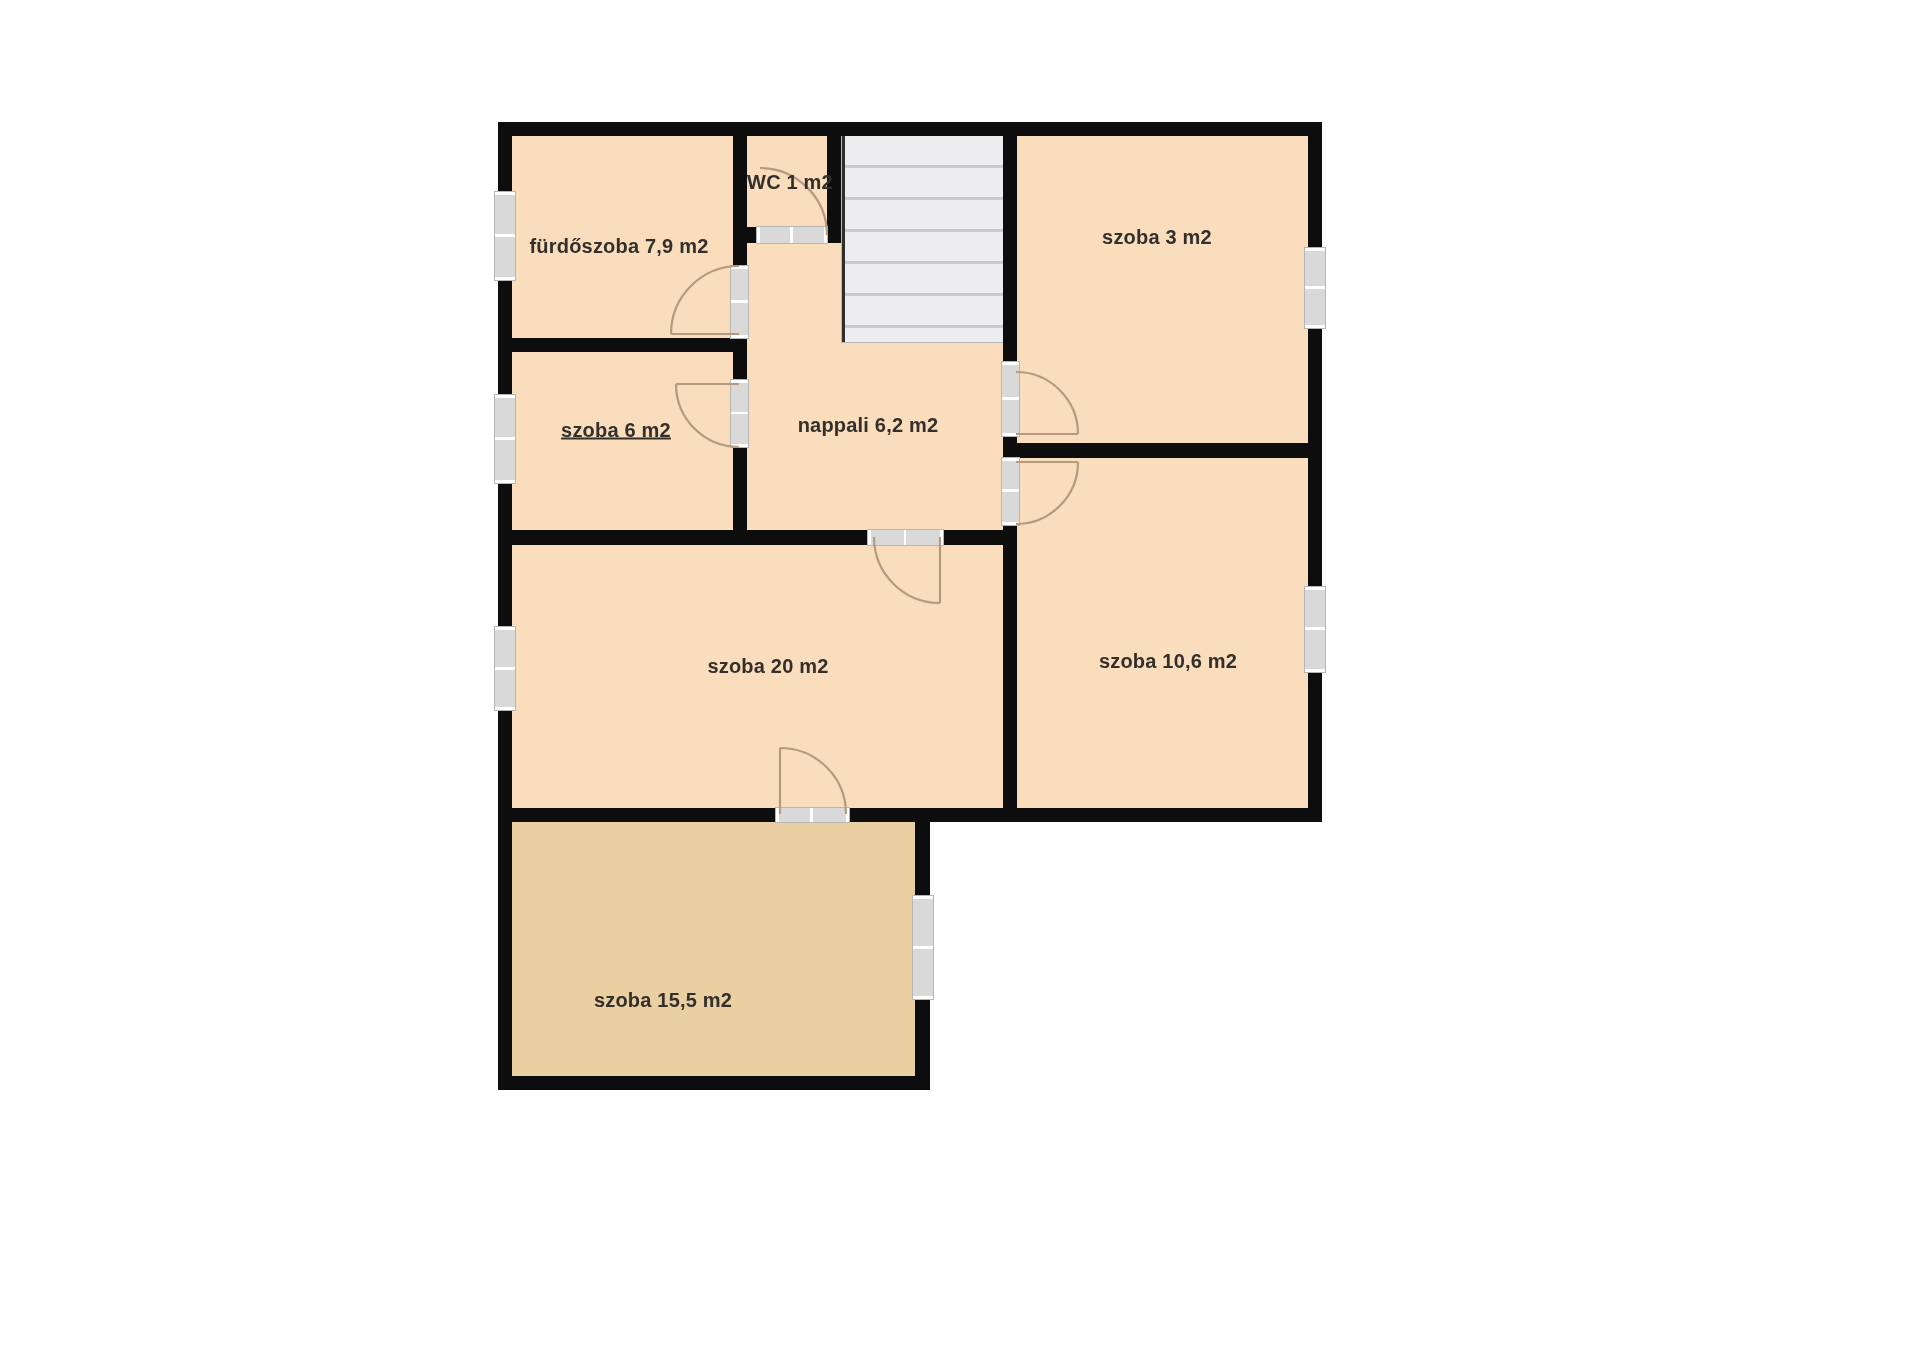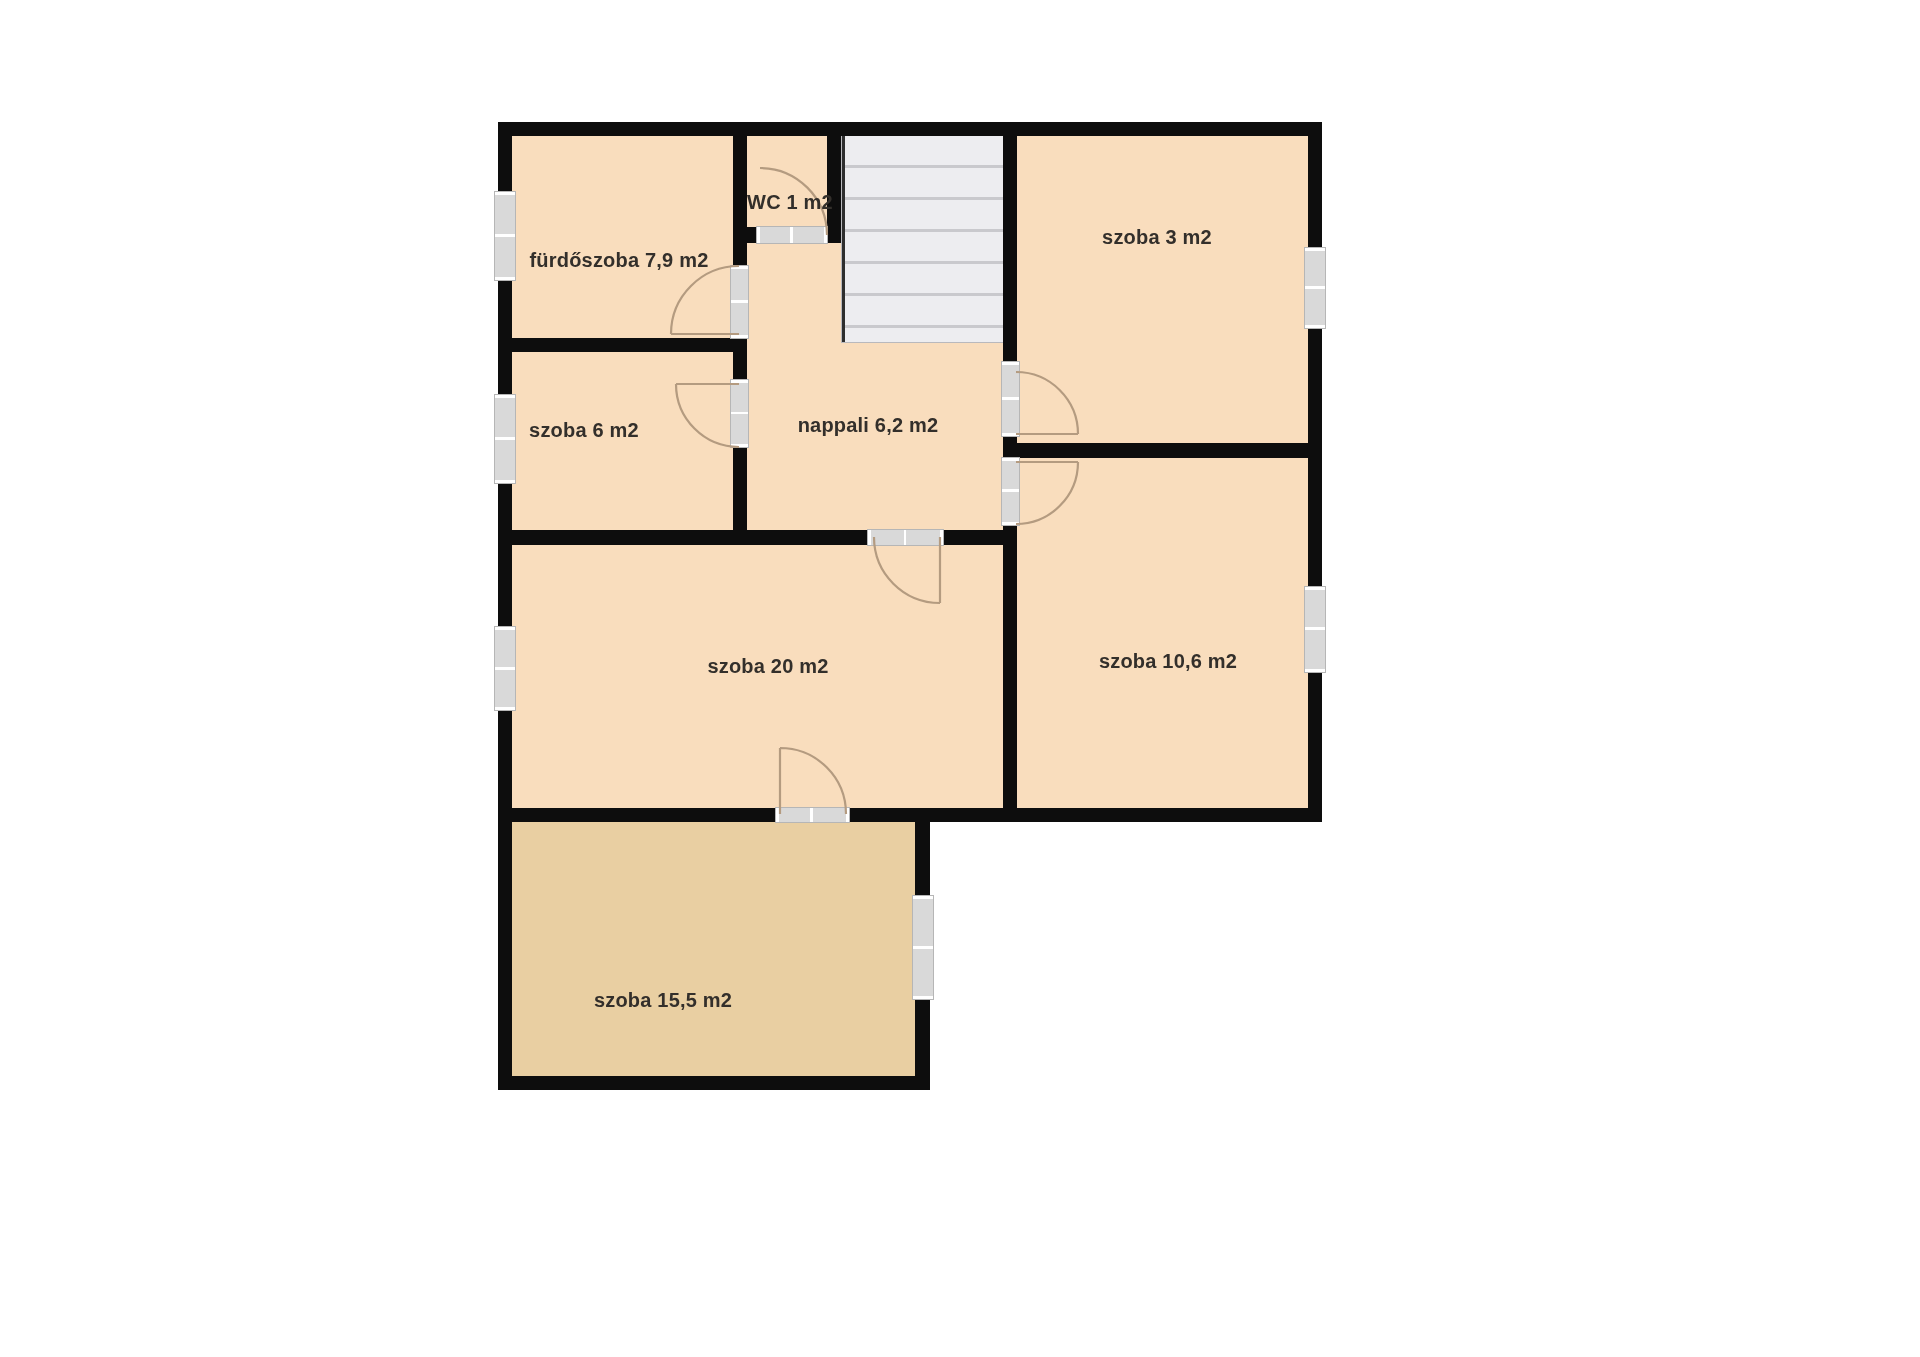--- a/index.html
+++ b/index.html
@@ -103,23 +103,23 @@
     <svg class="doors-overlay" width="1920" height="1357" viewBox="0 0 1920 1357">
       <path class="door-path" d="M 739 334 L 671 334 M 671 334 A 68 68 0 0 1 739 266"></path>
       <path class="door-path" d="M 739 384 L 676 384 M 676 384 A 63 63 0 0 0 739 447"></path>
       <path class="door-path" d="M 827 235 A 67 67 0 0 0 760 168"></path>
       <path class="door-path" d="M 1016 434 L 1078 434 M 1016 372 A 62 62 0 0 1 1078 434"></path>
       <path class="door-path" d="M 1016 462 L 1078 462 M 1078 462 A 62 62 0 0 1 1016 524"></path>
       <path class="door-path" d="M 940 537 L 940 603 M 874 537 A 66 66 0 0 0 940 603"></path>
       <path class="door-path" d="M 780 814 L 780 748 M 780 748 A 66 66 0 0 1 846 814"></path>
     </svg>
 
-    <div class="room-label" style="left:619px;top:260px;">fürdőszoba 7,9 m2</div>
-    <div class="room-label" style="left:790px;top:182px;margin-top:20px;">WC 1 m2</div>
+    <div class="room-label" style="left:619px;top:246px;">fürdőszoba 7,9 m2</div>
+    <div class="room-label" style="left:790px;top:182px;">WC 1 m2</div>
     <div class="room-label" style="left:1157px;top:237px;">szoba 3 m2</div>
-    <div class="room-label" style="left:584px;top:430px;">szoba 6 m2</div>
+    <div class="room-label" style="left:616px;top:430px;text-decoration:underline;">szoba 6 m2</div>
     <div class="room-label" style="left:868px;top:425px;">nappali 6,2 m2</div>
     <div class="room-label" style="left:768px;top:666px;">szoba 20 m2</div>
     <div class="room-label" style="left:1168px;top:661px;">szoba 10,6 m2</div>
     <div class="room-label" style="left:663px;top:1000px;">szoba 15,5 m2</div>
 
   </div>
 </div>
 
 </body></html>

